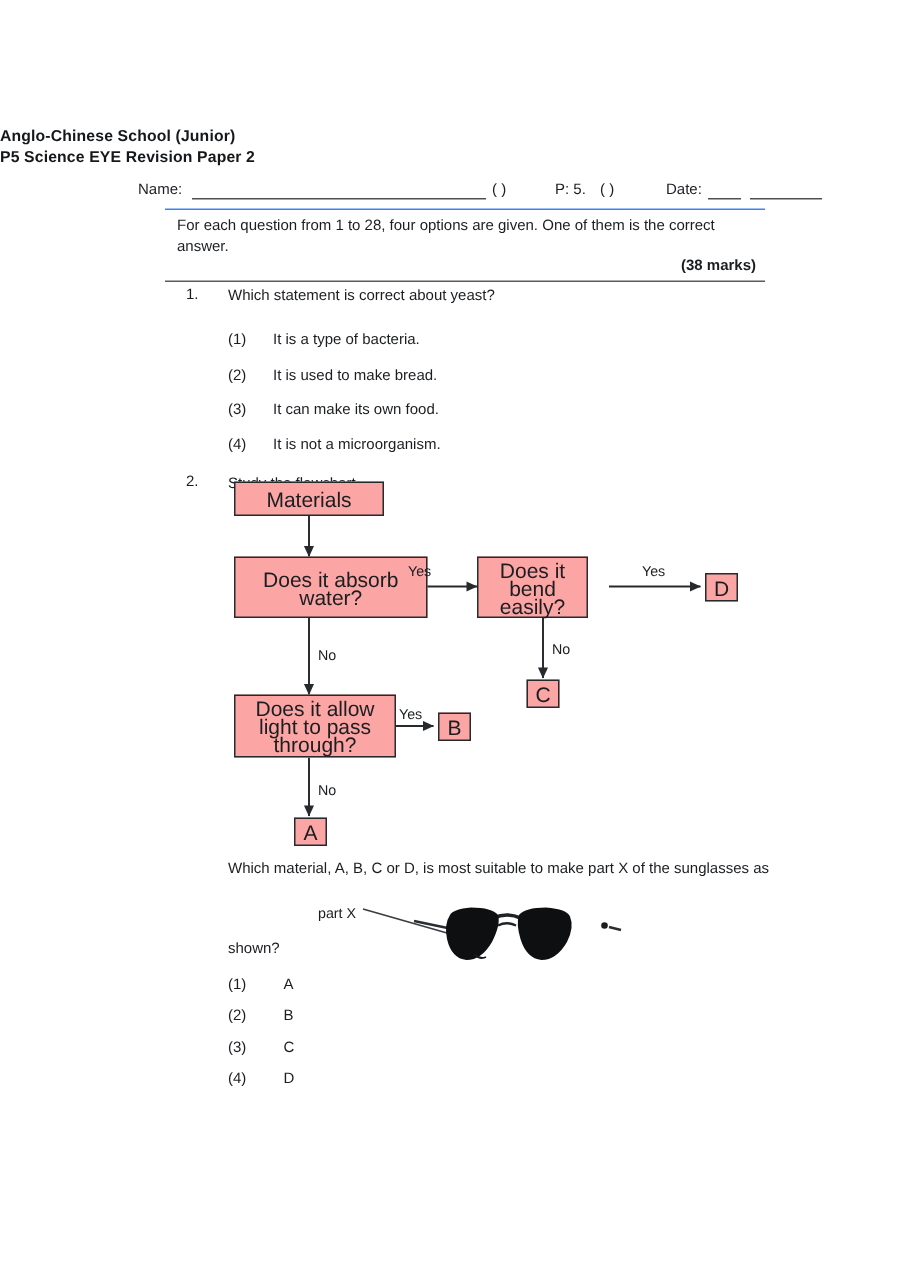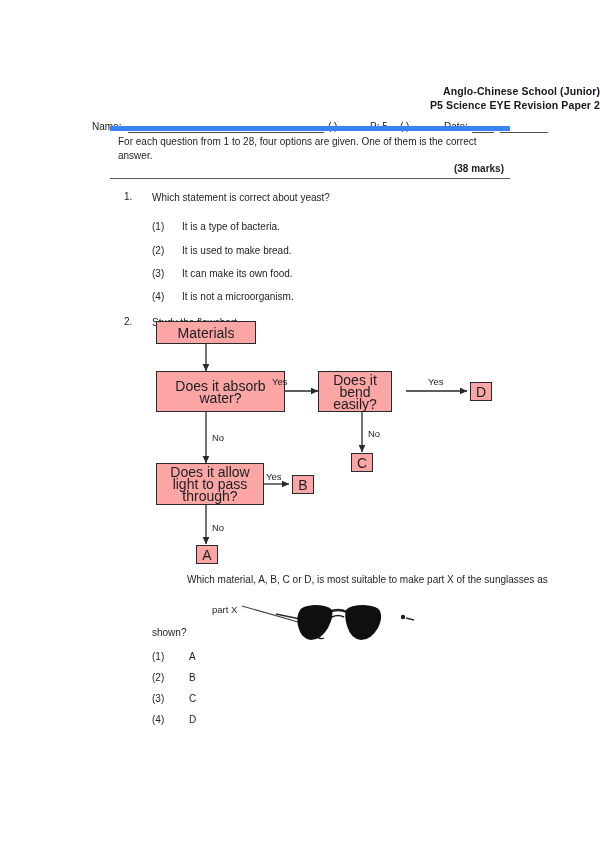--- a/index.html
+++ b/index.html
@@ -18,21 +18,21 @@
     background: #ffffff;
     overflow: hidden;
   }
 
   
   .header {
     position: absolute;
     left: 0;
     top: 84px;
     width: 600px;
-    text-align: right;
+    text-align: left;
   }
   .header .line {
     font-size: 10.5px;
     font-weight: bold;
     letter-spacing: 0.1px;
     line-height: 14px;
     color: #15181b;
   }
 
   
@@ -60,23 +60,23 @@
   .nm-p5 { left: 278px; }
   .nm-paren2 { left: 308px; }
   .nm-date { left: 352px; }
   .rule-date1 { left: 380px; top: 12px; width: 22px; }
   .rule-date2 { left: 408px; top: 12px; width: 48px; }
 
   
   .instructions {
     position: absolute;
     left: 110px;
-    top: 126px;
+    top: 139px;
     width: 400px;
-    border-top: 5px solid #3b82f6;
+    border-top: 1px solid #3b82f6;
     border-bottom: 1px solid #575b5e;
     padding: 4px 2px 2px 8px;
     box-sizing: border-box;
   }
   .instructions p {
     margin: 0;
     font-size: 10px;
     line-height: 13.5px;
     color: #1b1e21;
   }
@@ -237,21 +237,21 @@
 
   <div class="fbox" style="left:196px; top:545px; width:22px; height:19px;">A</div>
 
   <div class="flabel" style="left:272px; top:376px;">Yes</div>
   <div class="flabel" style="left:212px; top:432px;">No</div>
   <div class="flabel" style="left:428px; top:376px;">Yes</div>
   <div class="flabel" style="left:368px; top:428px;">No</div>
   <div class="flabel" style="left:266px; top:471px;">Yes</div>
   <div class="flabel" style="left:212px; top:522px;">No</div>
 
-  <div class="qtext" style="left:152px; top:573px;margin-left:35px;">Which material, A, B, C or D, is most suitable to make part X of the sunglasses as</div>
+  <div class="qtext" style="left:152px; top:573px;">Which material, A, B, C or D, is most suitable to make part X of the sunglasses as</div>
   <div class="qtext" style="left:152px; top:586px;margin-top:40px;">shown?</div>
 
   <div class="partx">part X</div>
   <svg style="position:absolute; left:240px; top:600px; width:60px; height:30px;" viewBox="0 0 60 30">
     <line x1="2" y1="6" x2="58" y2="22" stroke="#3a3e41" stroke-width="1.1"></line>
   </svg>
 
   <svg class="sunglasses" viewBox="0 0 160 60">
 
     <path d="M18,24 L42,29" stroke="#2a2e31" stroke-width="1.6" fill="none"></path>

